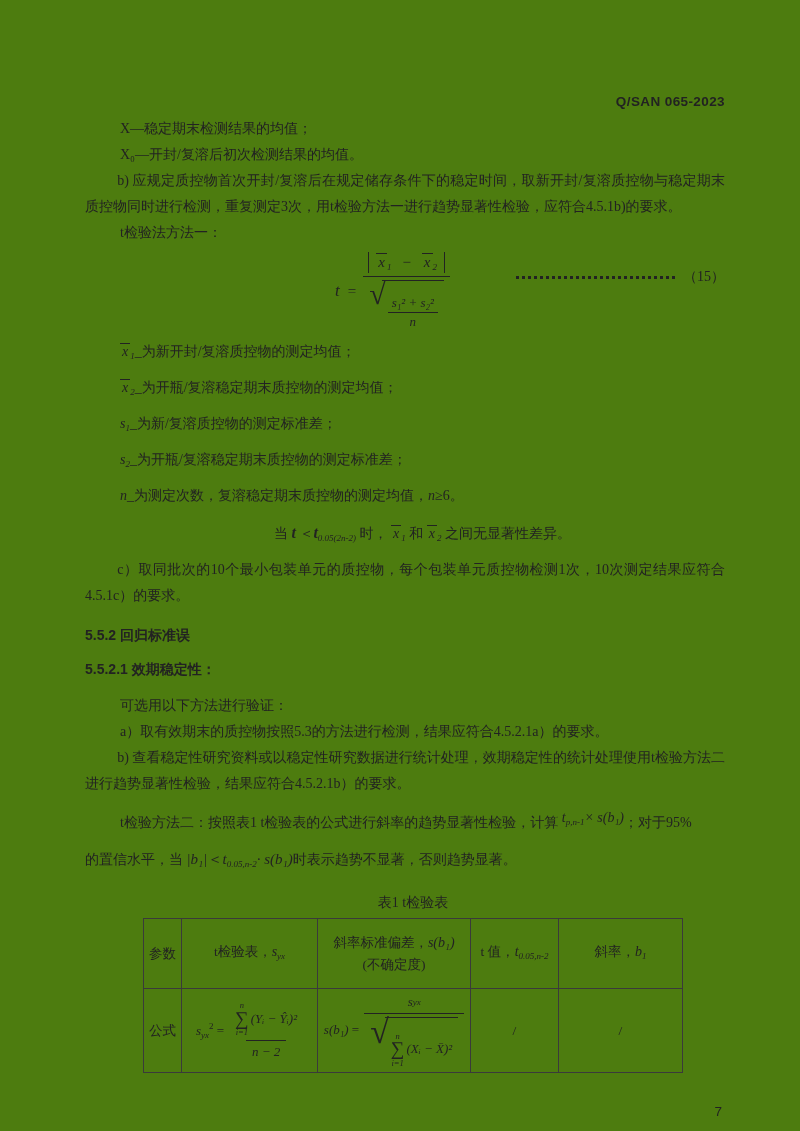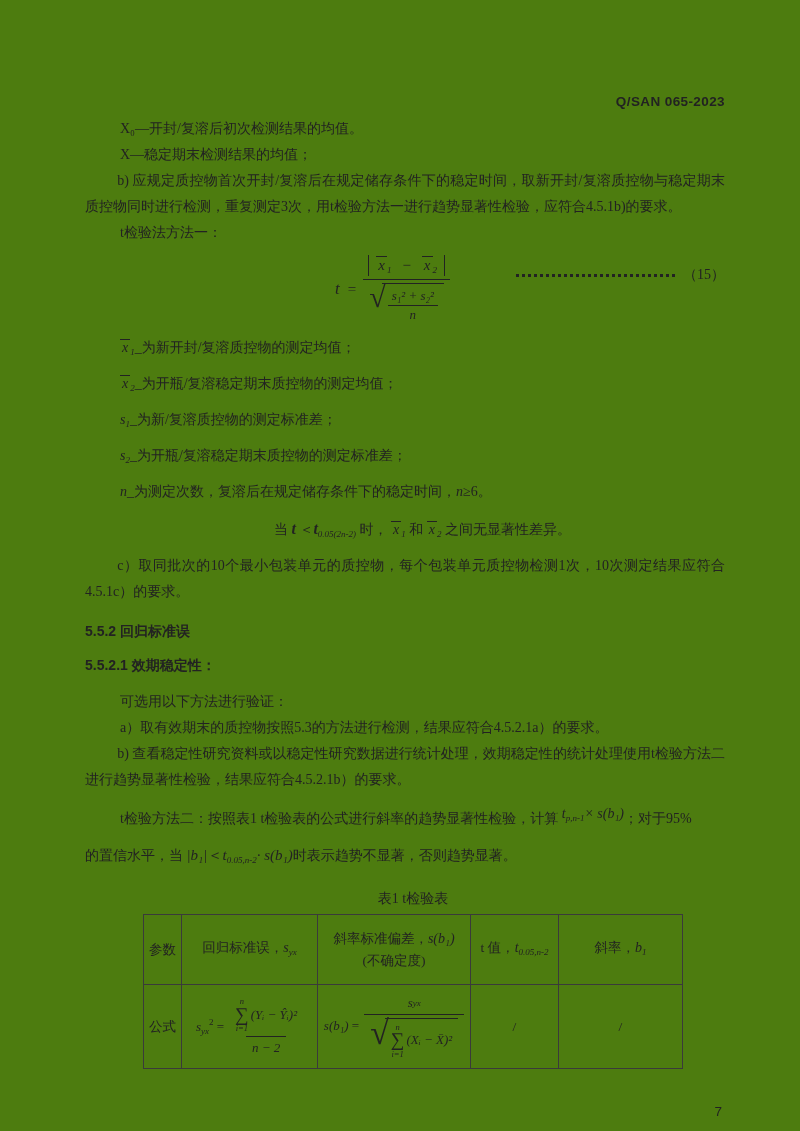--- a/index.html
+++ b/index.html
@@ -35,21 +35,21 @@
   .f15math .teq { font-size: 17px; margin-right: 6px; }
   .eqsign { margin: 0 6px 0 2px; }
   .frac { display: inline-flex; flex-direction: column; align-items: center; vertical-align: middle; }
   .frac > .top { display: inline-flex; align-items: center; justify-content: center; padding: 0 6px 3px; }
   .frac > .bot { display: inline-flex; align-items: center; justify-content: center;
                  border-top: 1.3px solid #222; padding: 3px 6px 0; }
   .absbox { display: inline-block; border-left: 1.3px solid #222; border-right: 1.3px solid #222; padding: 1px 7px; }
   .opsp { margin: 0 11px; }
   .radical { display: inline-flex; align-items: flex-start; }
   .rsign { font-size: 30px; line-height: 28px; font-style: normal; }
-  .rad { border-top: 1.3px solid #222; padding: 4px 6px 0; margin-left: -4px; display: inline-flex; align-items: center; }
+  .rad { border-top: 1.3px solid #222; padding: 14px 6px 0; margin-left: -4px; display: inline-flex; align-items: center; }
   .frac2 { display: inline-flex; flex-direction: column; align-items: center; font-size: 13px; }
   .frac2 .t2 { padding: 0 4px 1px; }
   .frac2 .b2 { border-top: 1.2px solid #222; padding: 1px 4px 0; align-self: stretch; text-align: center; }
   .leader { flex: 1; height: 0; border-bottom: 3.4px dotted #222; margin: 0 8px 0 65px; transform: translateY(-14px); }
   .fnum { transform: translateY(-14px); }
 
   
   .def { margin: 12px 0 12px 35px; line-height: 20px; }
   .tcond { margin: 14px 0 0 35px; line-height: 26px; text-align: center; }
   .tcond .bigT { font-size: 16px; font-weight: 600; }
@@ -85,22 +85,22 @@
 </head>
 <body>
 
 <div class="page">
   <div class="content">
 
     <div class="hdr">
       <span>Q/SAN 065-2023</span>
     </div>
 
+    <p class="ln ind">X—稳定期末检测结果的均值；</p>
     <p class="ln ind">X₀—开封/复溶后初次检测结果的均值。</p>
-    <p class="ln ind">X—稳定期末检测结果的均值；</p>
     <p class="para">b) 应规定质控物首次开封/复溶后在规定储存条件下的稳定时间，取新开封/复溶质控物与稳定期末质控物同时进行检测，重复测定3次，用t检验方法一进行趋势显著性检验，应符合4.5.1b)的要求。</p>
     <p class="ln ind">t检验法方法一：</p>
 
     <div class="f15">
       <span class="f15math">
         <i class="teq">t</i>
         <span class="eqsign">=</span>
         <span class="frac">
           <span class="top">
             <span class="absbox">
@@ -121,21 +121,21 @@
         </span>
       </span>
       <span class="leader"></span>
       <span class="fnum">（15）</span>
     </div>
 
     <p class="def"><span class="ovl">x</span><sub class="mi">1</sub><span>_为新开封/复溶质控物的测定均值；</span></p>
     <p class="def"><span class="ovl">x</span><sub class="mi">2</sub><span>_为开瓶/复溶稳定期末质控物的测定均值；</span></p>
     <p class="def"><i>s</i><sub class="mi">1</sub><span>_为新/复溶质控物的测定标准差；</span></p>
     <p class="def"><i>s</i><sub class="mi">2</sub><span>_为开瓶/复溶稳定期末质控物的测定标准差；</span></p>
-    <p class="def"><i>n</i><span>_为测定次数，复溶后在规定储存条件下的稳定时间，</span><i>n</i><span>≥6。</span></p>
+    <p class="def"><i>n</i><span>_为测定次数，复溶稳定期末质控物的测定均值，</span><i>n</i><span>≥6。</span></p>
 
     <p class="tcond">
       <span>当</span>
       <i class="bigT">t</i>
       <span>＜</span><i class="bigT">t</i><sub class="mi">0.05(2n-2)</sub>
       <span>时，</span>
       <span class="ovl">x</span><sub class="mi">1</sub>
       <span>和</span>
       <span class="ovl">x</span><sub class="mi">2</sub>
       <span>之间无显著性差异。</span>
@@ -157,21 +157,21 @@
     <p class="m2">
       <span>的置信水平，当</span>
       <span class="mlarge"><i>|b₁|</i><span>＜</span><i>t</i><sub class="mi">0.05,n-2</sub><i>· s(b₁)</i></span><span>时表示趋势不显著，否则趋势显著。</span>
     </p>
 
     <div class="tcap">表1  t检验表</div>
     <table class="t1">
       <tbody>
           <tr class="r1">
         <td class="cw1"><span>参数</span></td>
-        <td class="cw2"><span>回归标准误，</span><span class="msym"><i>s</i><sub class="mi">yx</sub></span></td>
+        <td class="cw2"><span>t检验表，</span><span class="msym"><i>s</i><sub class="mi">yx</sub></span></td>
         <td class="cw3">
           <div><span>斜率标准偏差，</span><i class="msym">s(b₁)</i></div>
           <div>(不确定度)</div>
         </td>
         <td class="cw4"><span>t 值，</span><span class="msym"><i>t</i><sub class="mi">0.05,n-2</sub></span></td>
         <td><span>斜率，</span><span class="msym"><i>b</i><sub class="mi">1</sub></span></td>
       </tr>
       <tr class="r2">
         <td><span>公式</span></td>
         <td>

